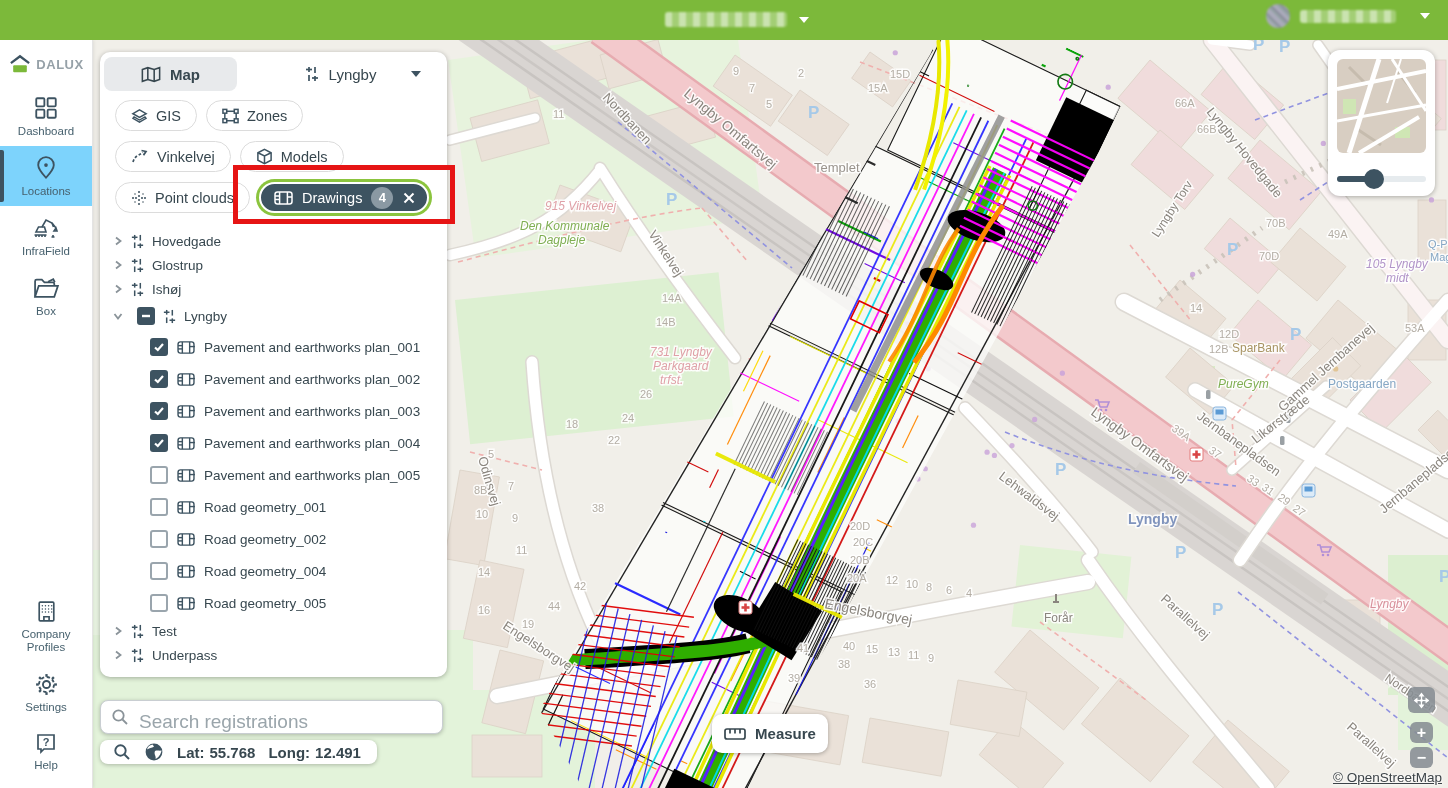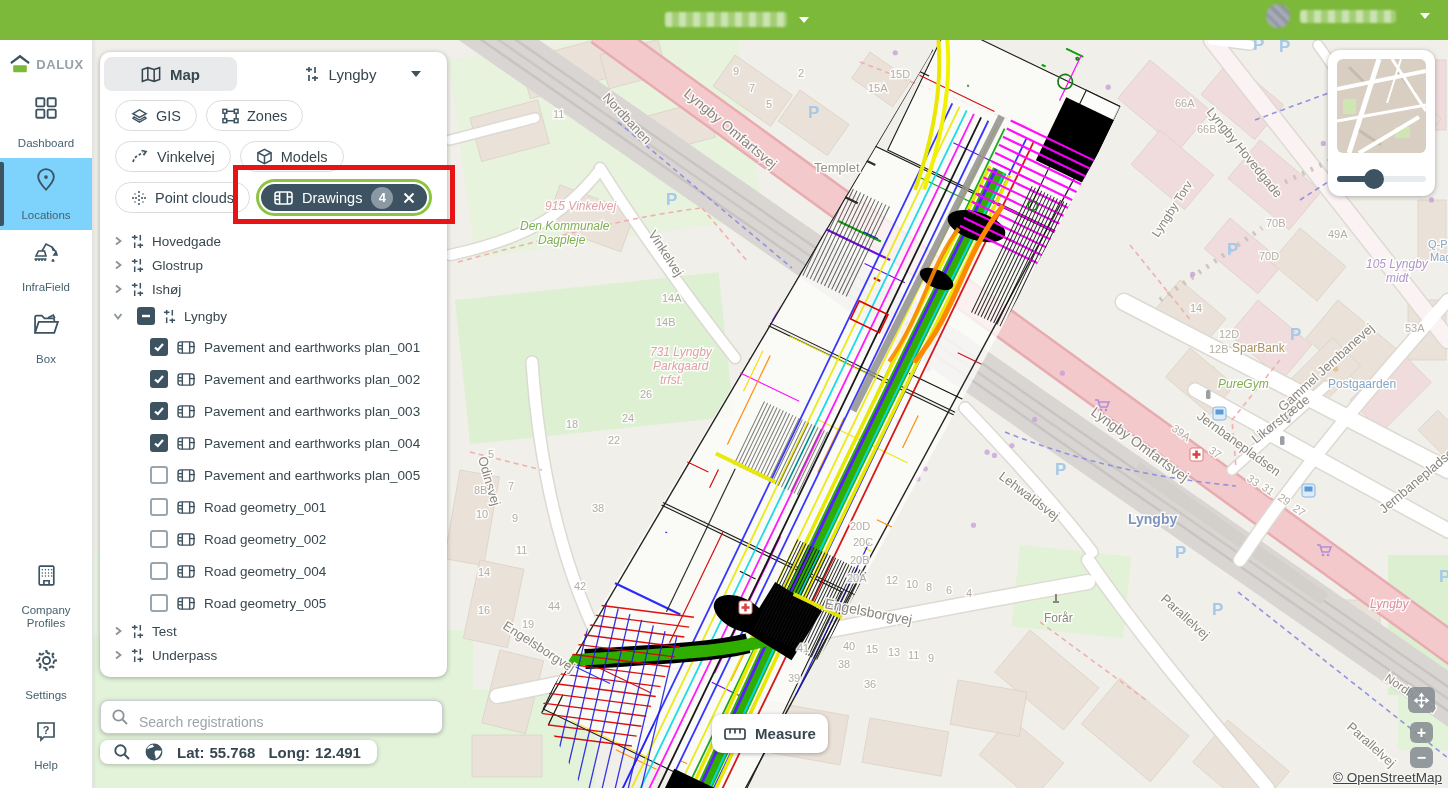--- a/index.html
+++ b/index.html
@@ -14,21 +14,21 @@
   .tb-center{position:absolute;left:665px;top:12px;display:flex;align-items:center;gap:12px;}
   .tb-right{position:absolute;right:18px;top:4px;display:flex;align-items:center;gap:10px;}
   .avatar{width:24px;height:24px;border-radius:50%;background:repeating-linear-gradient(45deg,#9aa,#889 4px,#aab 4px 8px);filter:blur(1px);}
   .chev-w{width:0;height:0;border-left:5px solid transparent;border-right:5px solid transparent;border-top:6px solid #fff;}
 
   
   .sidebar{position:absolute;left:0;top:40px;width:93px;bottom:0;background:#fff;z-index:50;
     border-right:1px solid #e4e4e4;display:flex;flex-direction:column;align-items:center;box-shadow:1px 0 3px rgba(0,0,0,.08);}
   .logo{display:flex;align-items:center;gap:4px;margin:14px 0 12px;}
   .logo-text{font-size:13px;font-weight:bold;color:#96a1a8;letter-spacing:.5px;}
-  .nav-item{width:100%;padding:9px 2px 8px;display:flex;flex-direction:column;align-items:center;gap:16px;cursor:pointer;position:relative;}
+  .nav-item{width:100%;padding:9px 2px 8px;display:flex;flex-direction:column;align-items:center;gap:4px;cursor:pointer;position:relative;}
   .nav-item .lbl{font-size:11.5px;color:#47616e;text-align:center;line-height:1.15;}
   .nav-item.active{background:#7dd3fc;}
   .nav-item.active::before{content:"";position:absolute;left:0;top:4px;bottom:4px;width:4px;background:#3d5361;border-radius:0 2px 2px 0;}
   .nav-spacer{flex:1;}
 
   
   .panel{position:absolute;left:100px;top:52px;width:347px;z-index:20;background:#fff;border-radius:10px;
     box-shadow:0 1px 5px rgba(0,0,0,.3);padding-bottom:8px;}
   .tab-row{display:flex;align-items:center;padding:4px;height:44px;}
   .tab-map{flex:0 0 133px;height:34px;background:#e8eaec;border-radius:8px;display:flex;align-items:center;justify-content:center;gap:9px;
@@ -54,21 +54,21 @@
     display:flex;align-items:center;justify-content:center;}
   .cb.on,.cb.ind{background:#3d5361;border:none;}
   .ticon{display:flex;align-items:center;flex:0 0 auto;}
 
   
   .annot{position:absolute;left:233px;top:165px;width:222px;height:59px;border:5px solid #e61414;z-index:30;pointer-events:none;}
 
   
   .search-card{position:absolute;left:100px;top:700px;width:343px;height:34px;z-index:20;background:#fff;border:1px solid #c9ced2;
     border-radius:8px;box-shadow:0 1px 4px rgba(0,0,0,.25);display:flex;align-items:center;padding:0 10px;gap:8px;}
-  .search-card input{border:none;outline:none;flex:1;font-size:14px;color:#3b82f6;font-family:"Liberation Sans",sans-serif;background:transparent;margin-top:9px;}
+  .search-card input{border:none;outline:none;flex:1;font-size:19px;color:#3b82f6;font-family:"Liberation Sans",sans-serif;background:transparent;margin-top:9px;}
   .search-card input::placeholder{color:#9aa5ab;}
   .coords-card{position:absolute;left:100px;top:740px;width:277px;height:24px;z-index:20;background:#fff;border-radius:8px;
     box-shadow:0 1px 4px rgba(0,0,0,.25);display:flex;align-items:center;padding:0 13px;gap:13px;
     font-size:15px;font-weight:bold;color:#37474f;}
   .coords-card .pair{display:flex;gap:5px;}
 
   
   .measure-btn{position:absolute;left:712px;top:714px;width:116px;height:39px;z-index:20;background:#fff;border:none;border-radius:10px;
     box-shadow:0 1px 4px rgba(0,0,0,.3);display:flex;align-items:center;justify-content:center;gap:9px;
     font-size:15px;font-weight:bold;color:#37474f;cursor:pointer;font-family:"Liberation Sans",sans-serif;}

